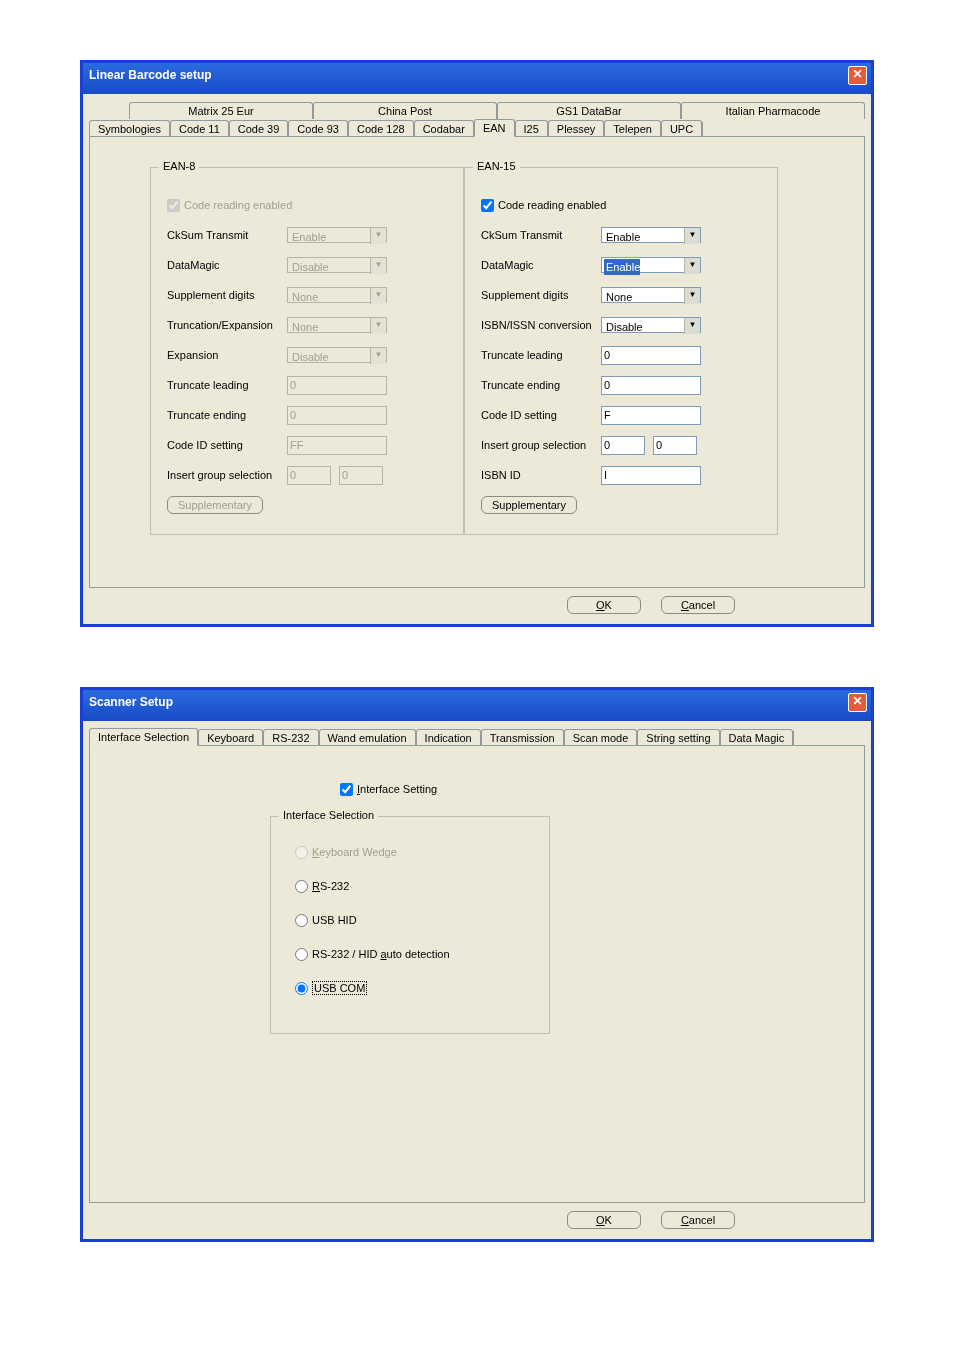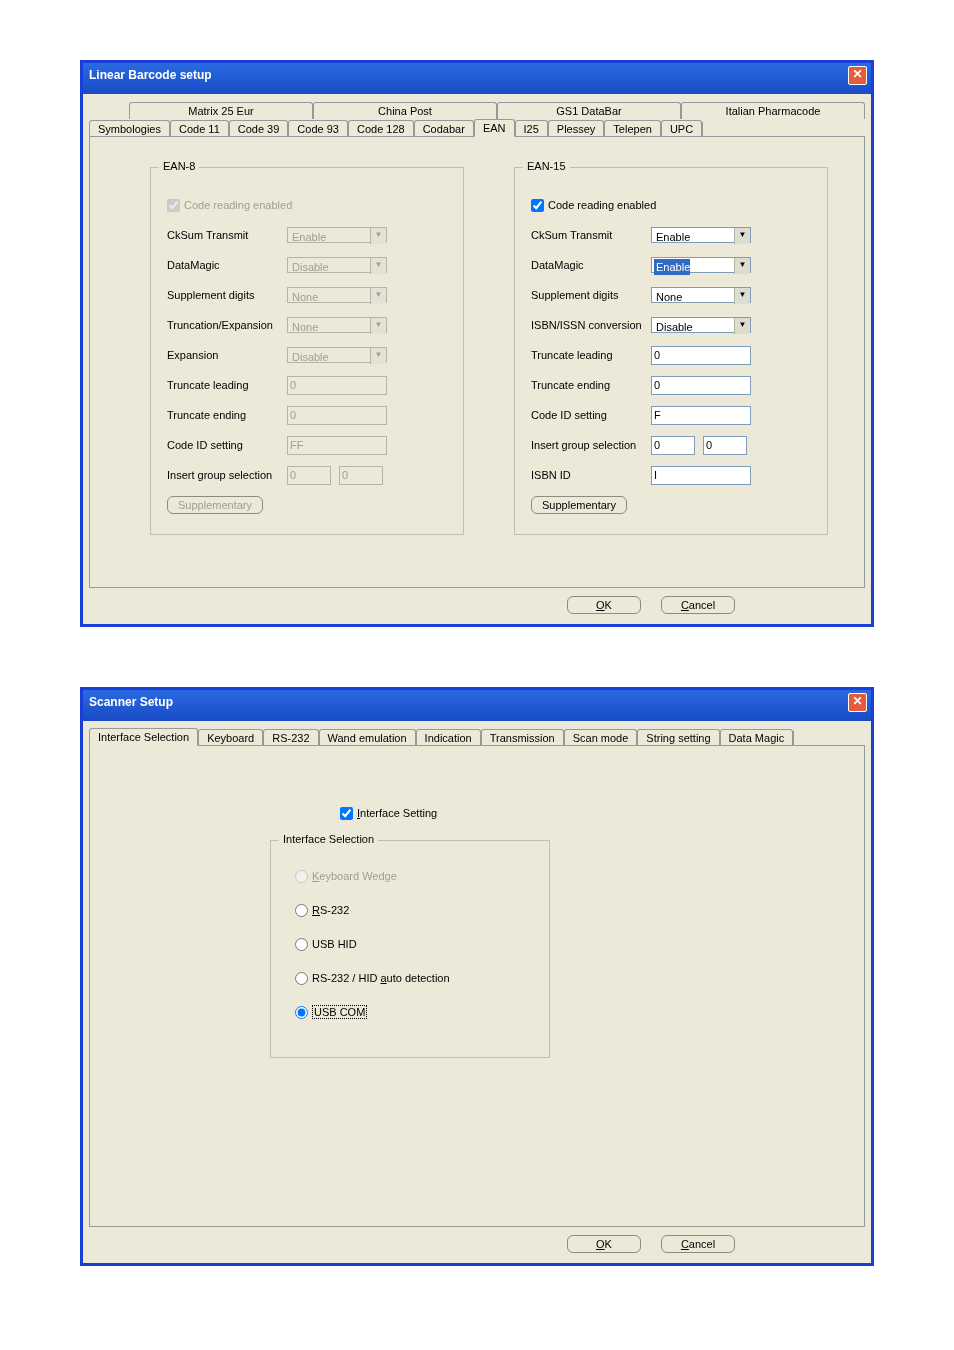--- a/index.html
+++ b/index.html
@@ -90,21 +90,21 @@
     padding: 20px 16px 16px 16px;
   }
   .gbox > .legend {
     position: absolute;
     top: -8px;
     left: 8px;
     background: #ece9d8;
     padding: 0 4px;
     font-size: 11px;
   }
-  .cols { display: flex; gap: 50px; }
+  .cols { display: flex; }
   .col { width: 280px; }
   .frow { display: flex; align-items: center; height: 26px; margin-top: 4px; }
   .flabel { width: 120px; }
   .flabel.disabled, .disabled { color: #a0a090; }
   .combo, .txt {
     font-family: inherit;
     font-size: 11px;
     background: #fff;
     border: 1px solid #7f9db9;
     padding: 1px 2px;
@@ -319,21 +319,21 @@
             <div class="tab">RS-232</div>
             <div class="tab">Wand emulation</div>
             <div class="tab">Indication</div>
             <div class="tab">Transmission</div>
             <div class="tab">Scan mode</div>
             <div class="tab">String setting</div>
             <div class="tab">Data Magic</div>
             <div class="trail"></div>
           </div>
       </div>
-      <div class="tabpage small" style="padding-top:50px;">
+      <div class="tabpage small" style="padding-top:26px;">
         <div style="margin-left:230px; margin-bottom:14px;" class="frow">
           <input type="checkbox" checked="" style="">
           <span><span class="und">I</span>nterface Setting</span>
         </div>
         <div class="gbox" style="width:240px; margin-left:160px; padding:18px 14px 28px 24px;">
           <div class="legend">Interface Selection</div>
           <div id="radios">
               <div class="radio-row">
                 <input type="radio" name="iface" disabled="" style="">
                 <label class="disabled"><span class="und">K</span>eyboard Wedge</label>

